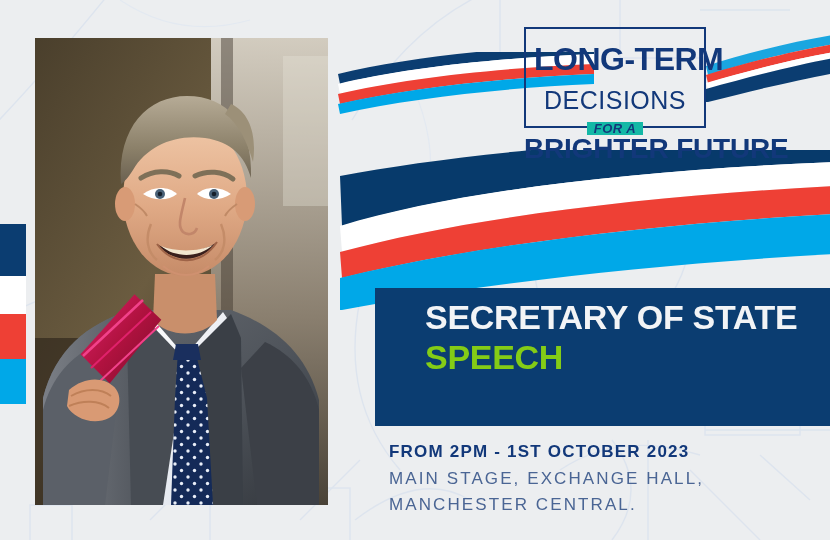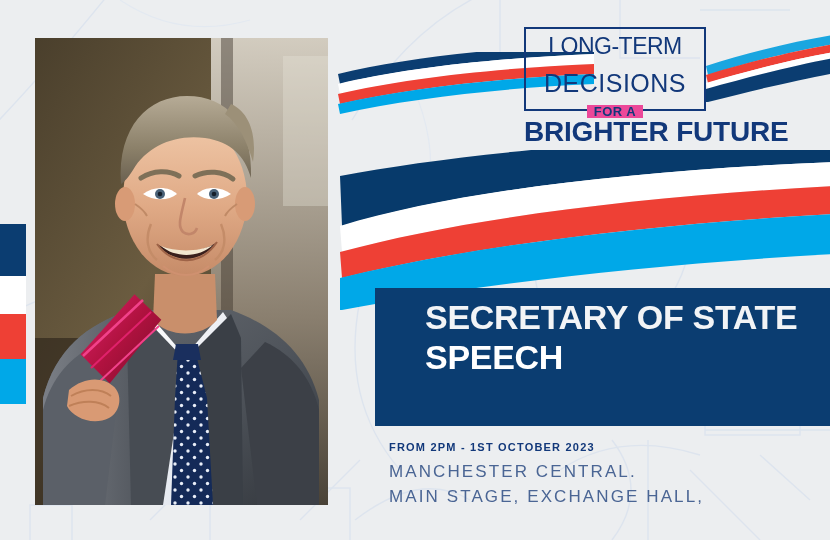--- a/index.html
+++ b/index.html
@@ -61,48 +61,50 @@
     width: 182px;
     text-align: center;
     color: #12387a;
   }
   .logo-box {
     border: 2px solid #12387a;
     padding: 6px 8px 12px 8px;
     position: relative;
   }
   .logo-l1 {
-    font-size: 23px;
-    font-weight: 400;
+    font-size: 32px;
+    font-weight: 700;
     letter-spacing: -0.5px;
     line-height: 1;
     white-space: nowrap;
+    margin-top: 8px;
   }
   .logo-l2 {
     font-size: 25px;
     font-weight: 400;
     letter-spacing: 0.5px;
     line-height: 1.08;
     white-space: nowrap;
     margin-top: 12px;
   }
   .logo-fora-wrap {
     position: absolute;
     left: 0;
     right: 0;
     bottom: -9px;
     display: flex;
     align-items: center;
     justify-content: center;
   }
   .logo-fora {
-    background: #ec4899;
+    background: #14b8a6;
     padding: 0 7px;
     font-size: 13px;
     font-weight: 700;
+    font-style: italic;
     letter-spacing: 0.5px;
     line-height: 1;
   }
   .logo-l4 {
     margin-top: 7px;
     font-size: 28px;
     font-weight: 700;
     letter-spacing: -0.2px;
     line-height: 1;
     white-space: nowrap;
@@ -122,31 +124,31 @@
     left: 14px;
     top: 9px;
     font-size: 34px;
     font-weight: 700;
     line-height: 1.18;
     letter-spacing: -0.3px;
     color: #f2f4f6;
     white-space: nowrap;
     margin-left: 36px;
   }
-  .headline .accent { color: #ffffff; }
+  .headline .accent { color: #84cc16; }
 
   
   .details {
     position: absolute;
     left: 389px;
     top: 441px;
     width: 420px;
   }
   .detail-when {
-    font-size: 11px;
+    font-size: 17px;
     font-weight: 700;
     letter-spacing: 1.2px;
     color: #12387a;
     line-height: 1.25;
     white-space: nowrap;
   }
   .detail-where {
     margin-top: 4px;
     font-size: 17px;
     font-weight: 400;
@@ -346,18 +348,18 @@
   <div class="headline-panel">
     <div class="headline">
       <div>SECRETARY OF STATE</div>
       <div class="accent">SPEECH</div>
     </div>
   </div>
 
   <div class="details">
     <div class="detail-when">FROM 2PM - 1ST OCTOBER 2023</div>
     <div class="detail-where">
+      <div>MAIN STAGE, EXCHANGE HALL,</div>
       <div>MANCHESTER CENTRAL.</div>
-      <div>MAIN STAGE, EXCHANGE HALL,</div>
     </div>
   </div>
 
 </div>
 
 </body></html>

